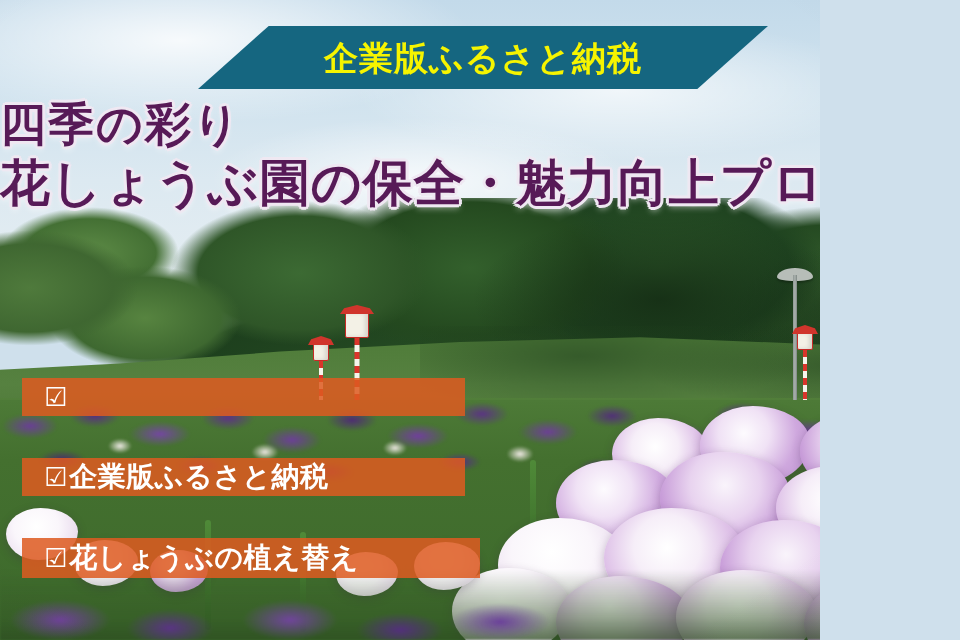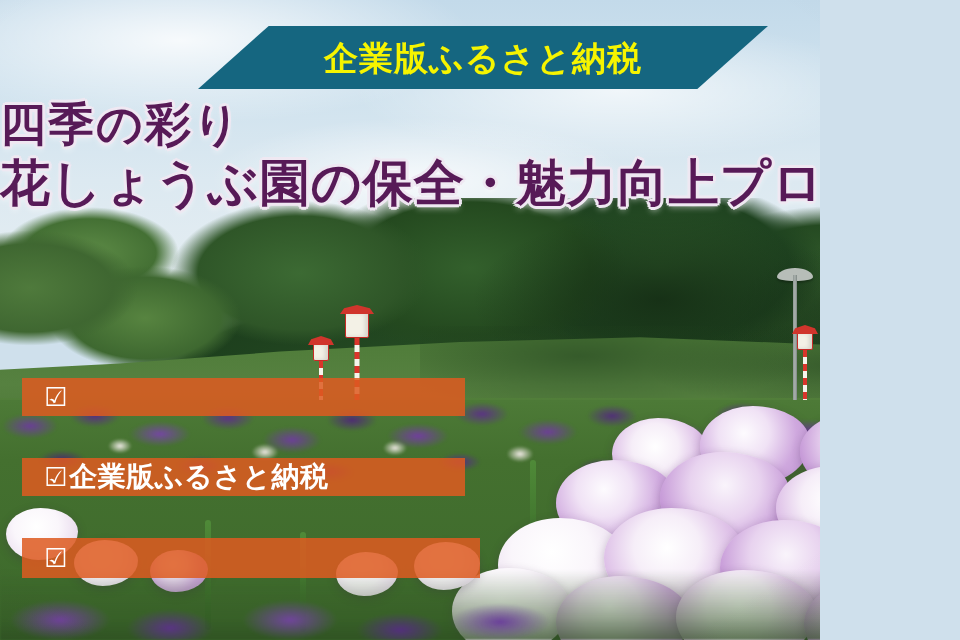--- a/index.html
+++ b/index.html
@@ -343,17 +343,18 @@
       <span class="chk">☑</span>
     </div>
 
     <div class="feature f2">
       <span class="chk">☑</span>
       <span class="flabel">企業版ふるさと納税</span>
     </div>
 
     <div class="feature f3">
       <span class="chk">☑</span>
+      <span class="flabel">花しょうぶの植え替え</span>
     </div>
 
   </div>
 
 </div>
 
 </body></html>

